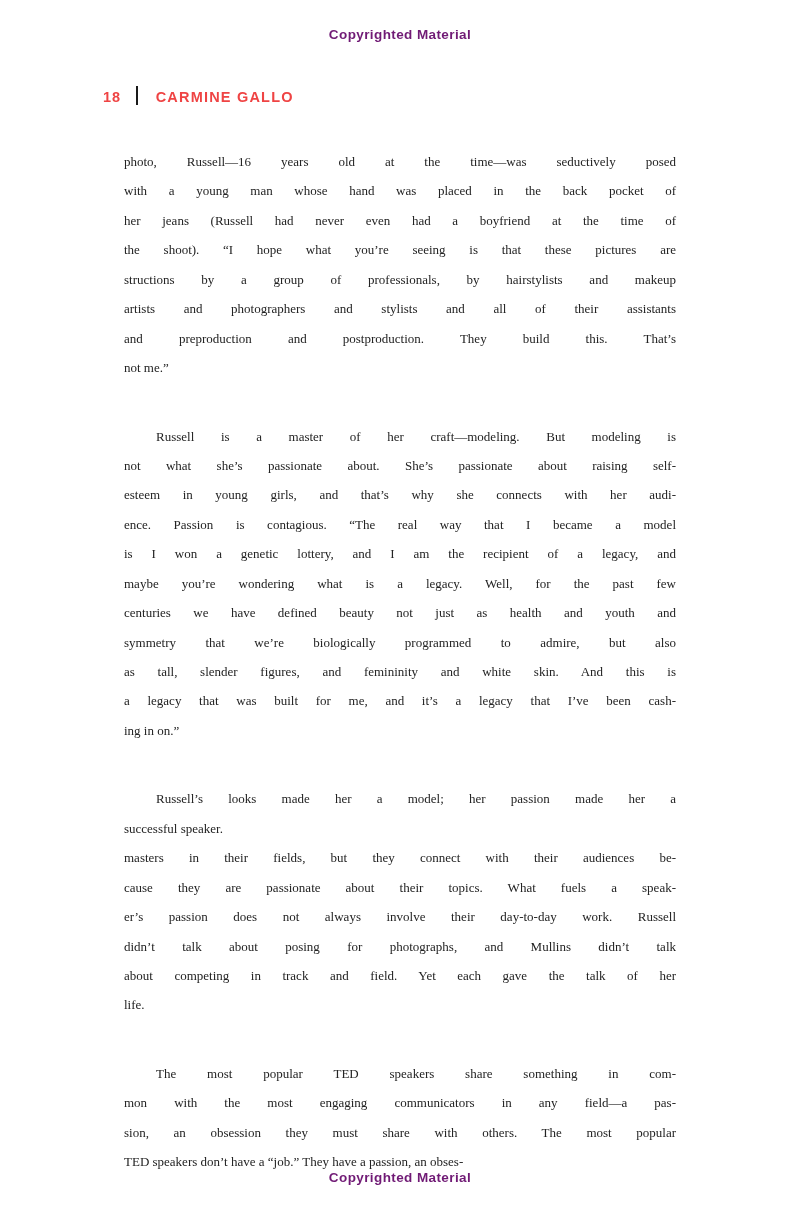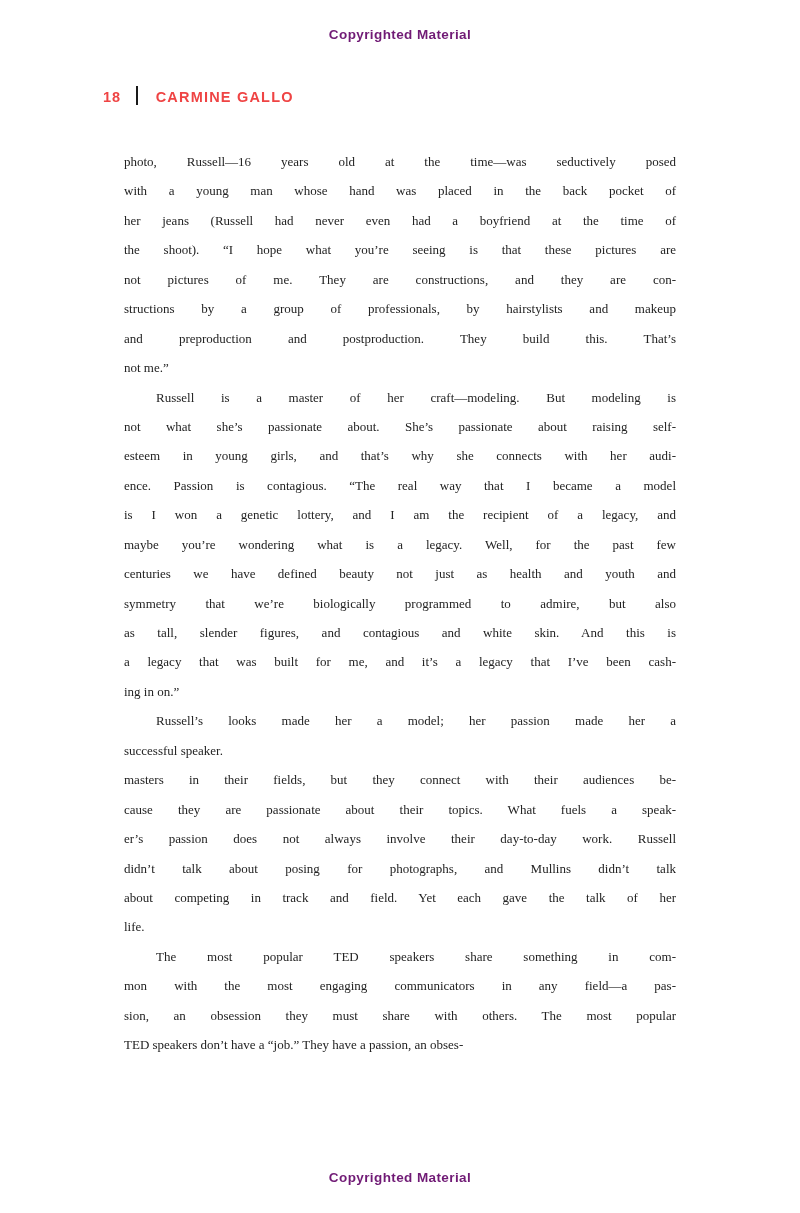--- a/index.html
+++ b/index.html
@@ -70,20 +70,21 @@
   .line.justified {
     text-align: justify;
     text-align-last: justify;
     text-justify: inter-word;
   }
   .line.last {
     text-align: left;
   }
   .line.indent {
     padding-left: 32px;
+    margin-top: 39px;
   }
 </style>
 </head>
 <body>
 
 <div class="page">
 
   <div class="notice notice-top">Copyrighted Material</div>
 
   <div class="running-header">
@@ -91,35 +92,35 @@
     <span class="header-divider"></span>
     <span class="author-name">CARMINE GALLO</span>
   </div>
 
   <div class="body-text">
       <div class="paragraph">
         <div class="line justified">photo, Russell—16 years old at the time—was seductively posed</div>
         <div class="line justified">with a young man whose hand was placed in the back pocket of</div>
         <div class="line justified">her jeans (Russell had never even had a boyfriend at the time of</div>
         <div class="line justified">the shoot). “I hope what you’re seeing is that these pictures are</div>
-        <div class="line justified">not pictures of me. They are constructions, and they are con-</div>
         <div class="line justified">structions by a group of professionals, by hairstylists and makeup</div>
+        <div class="line justified">artists and photographers and stylists and all of their assistants</div>
         <div class="line justified">and preproduction and postproduction. They build this. That’s</div>
         <div class="line last">not me.”</div>
       </div>
       <div class="paragraph">
         <div class="line justified indent">Russell is a master of her craft—modeling. But modeling is</div>
         <div class="line justified">not what she’s passionate about. She’s passionate about raising self-</div>
         <div class="line justified">esteem in young girls, and that’s why she connects with her audi-</div>
         <div class="line justified">ence. Passion is contagious. “The real way that I became a model</div>
         <div class="line justified">is I won a genetic lottery, and I am the recipient of a legacy, and</div>
         <div class="line justified">maybe you’re wondering what is a legacy. Well, for the past few</div>
         <div class="line justified">centuries we have defined beauty not just as health and youth and</div>
         <div class="line justified">symmetry that we’re biologically programmed to admire, but also</div>
-        <div class="line justified">as tall, slender figures, and contagious and white skin. And this is</div>
+        <div class="line justified">as tall, slender figures, and femininity and white skin. And this is</div>
         <div class="line justified">a legacy that was built for me, and it’s a legacy that I’ve been cash-</div>
         <div class="line last">ing in on.”</div>
       </div>
       <div class="paragraph">
         <div class="line justified indent">Russell’s looks made her a model; her passion made her a</div>
         <div class="line last">successful speaker.</div>
       </div>
       <div class="paragraph">
         <div class="line justified">masters in their fields, but they connect with their audiences be-</div>
         <div class="line justified">cause they are passionate about their topics. What fuels a speak-</div>

